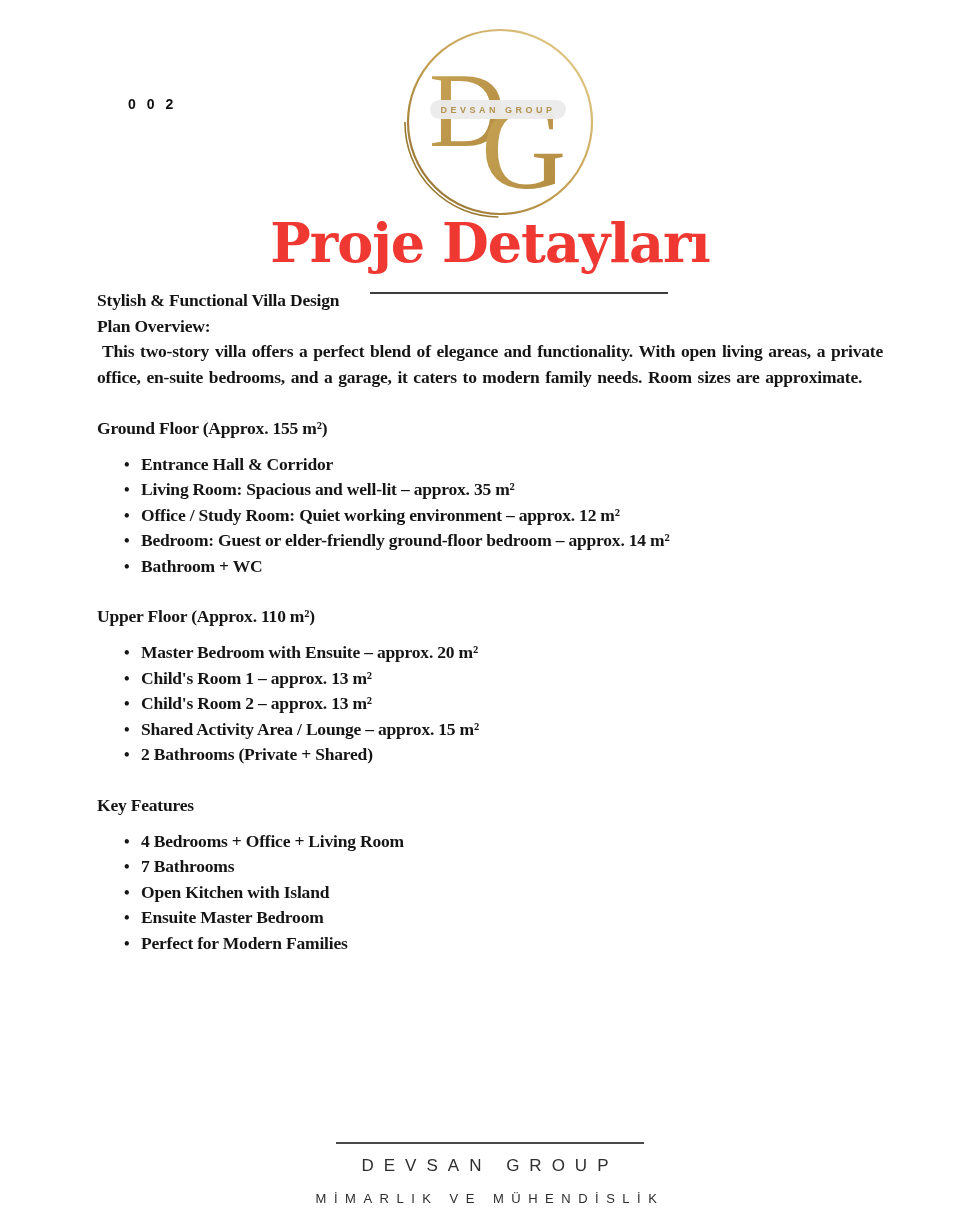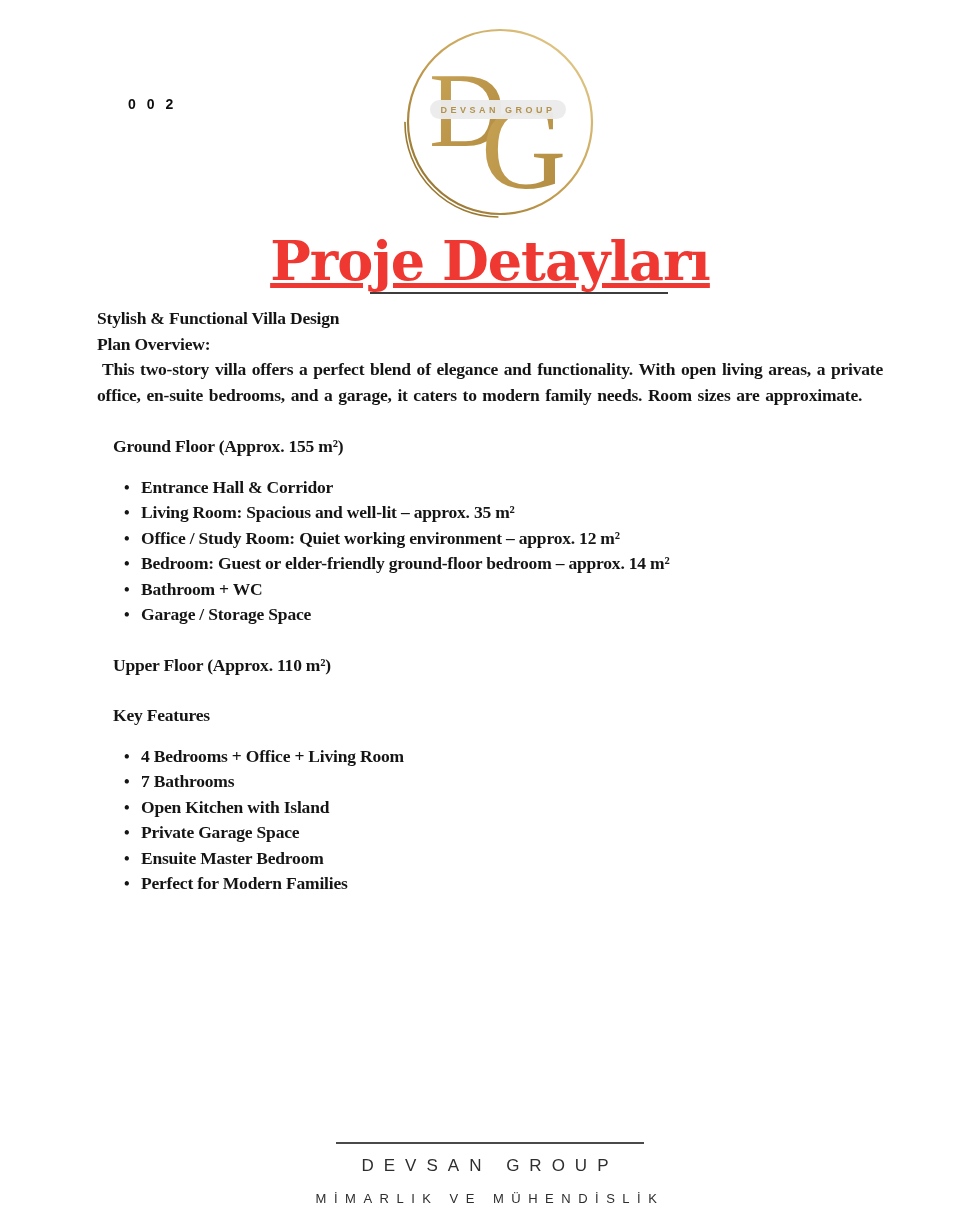--- a/index.html
+++ b/index.html
@@ -7,35 +7,35 @@
     position:relative; width:980px; height:1225px; background:#ffffff;
     font-family:"Liberation Serif", serif; color:#151515; overflow:hidden;
   }
   .page-number {
     position:absolute; left:100px; top:96px;
     font-family:"Liberation Sans", sans-serif; font-weight:bold;
     font-size:14px; letter-spacing:11px; color:#0d0d0d;margin-left:28px;
   }
   .logo { position:absolute; left:393px; top:28px; width:214px; height:198px; }
   .title {
-    position:absolute; left:0; top:232px; width:100%; margin:0;
+    position:absolute; left:0; top:214px; width:100%; margin:0;
     text-align:center; font-family:"DejaVu Serif", serif; font-weight:bold;
-    font-size:54px; letter-spacing:-1px; color:#ee3831; line-height:1.1;text-decoration:underline;
+    font-size:54px; letter-spacing:-1px; color:#ee3831; line-height:1.1;
   }
   .title-underline {
     position:absolute; left:370px; top:292px; width:298px; height:2px; background:#3d3d3d;
   }
   .content {
-    position:absolute; left:97px; top:306px; width:786px;
+    position:absolute; left:97px; top:288px; width:786px;
     font-size:17.5px; font-weight:bold; line-height:25.7px; letter-spacing:-0.2px;
   }
   .content p { margin:0; }
   .intro .par { text-align:justify; word-spacing:1.5px; text-indent:5px; }
   .section { margin-top:24px; }
-  .section h3 { margin:16px; font-size:17.5px; line-height:26px; font-weight:bold; }
+  .section h3 { margin:0; font-size:17.5px; line-height:26px; font-weight:bold; }
   ul.bullets { margin:11px; padding:0; list-style:none; }
   ul.bullets li { position:relative; padding-left:33px; line-height:25.5px; }
   ul.bullets li::before {
     content:"\2022"; position:absolute; left:16px; top:0; font-size:16px;
   }
   .footer {
     position:absolute; left:0; top:1142px; width:100%; text-align:center;
     font-family:"Liberation Sans", sans-serif; color:#333333;
   }
   .footer-divider { width:308px; height:2px; background:#4a4a4a; margin:0 auto; }
@@ -86,35 +86,40 @@
     </div>
 
     <section class="section">
       <h3>Ground Floor (Approx. 155 m²)</h3>
       <ul class="bullets">
           <li>Entrance Hall &amp; Corridor</li>
           <li>Living Room: Spacious and well-lit – approx. 35 m²</li>
           <li>Office / Study Room: Quiet working environment – approx. 12 m²</li>
           <li>Bedroom: Guest or elder-friendly ground-floor bedroom – approx. 14 m²</li>
           <li>Bathroom + WC</li>
-          <li>Garage / Storage Space</li>
         </ul>
     </section>
 
     <section class="section">
       <h3>Upper Floor (Approx. 110 m²)</h3>
+      <ul class="bullets">
+          <li>Master Bedroom with Ensuite – approx. 20 m²</li>
+          <li>Child's Room 1 – approx. 13 m²</li>
+          <li>Child's Room 2 – approx. 13 m²</li>
+          <li>Shared Activity Area / Lounge – approx. 15 m²</li>
+          <li>2 Bathrooms (Private + Shared)</li>
+        </ul>
     </section>
 
     <section class="section">
       <h3>Key Features</h3>
       <ul class="bullets">
           <li>4 Bedrooms + Office + Living Room</li>
           <li>7 Bathrooms</li>
           <li>Open Kitchen with Island</li>
-          <li>Private Garage Space</li>
           <li>Ensuite Master Bedroom</li>
           <li>Perfect for Modern Families</li>
         </ul>
     </section>
   </div>
 
   <div class="footer">
     <div class="footer-divider"></div>
     <div class="footer-company">DEVSAN GROUP</div>
     <div class="footer-tagline">MİMARLIK VE MÜHENDİSLİK</div>

